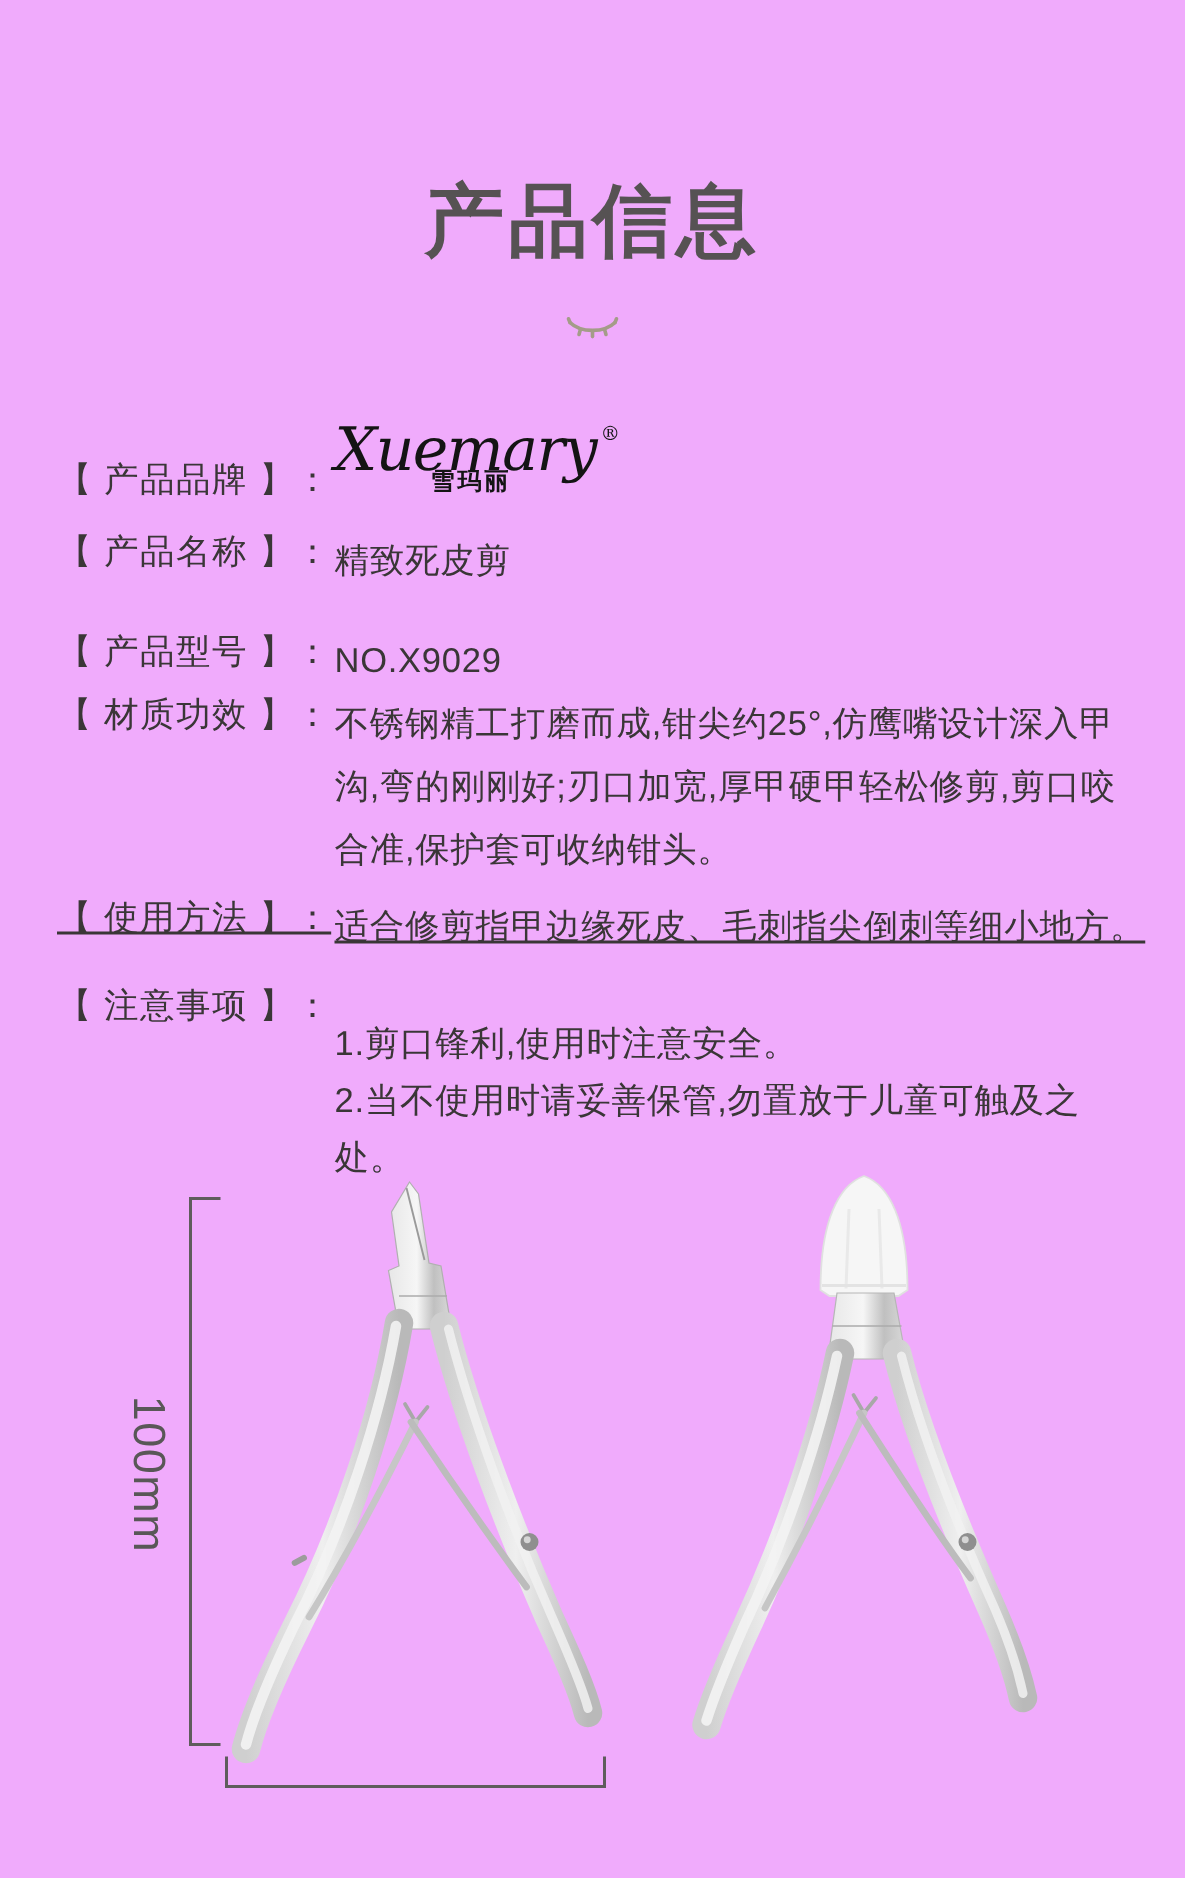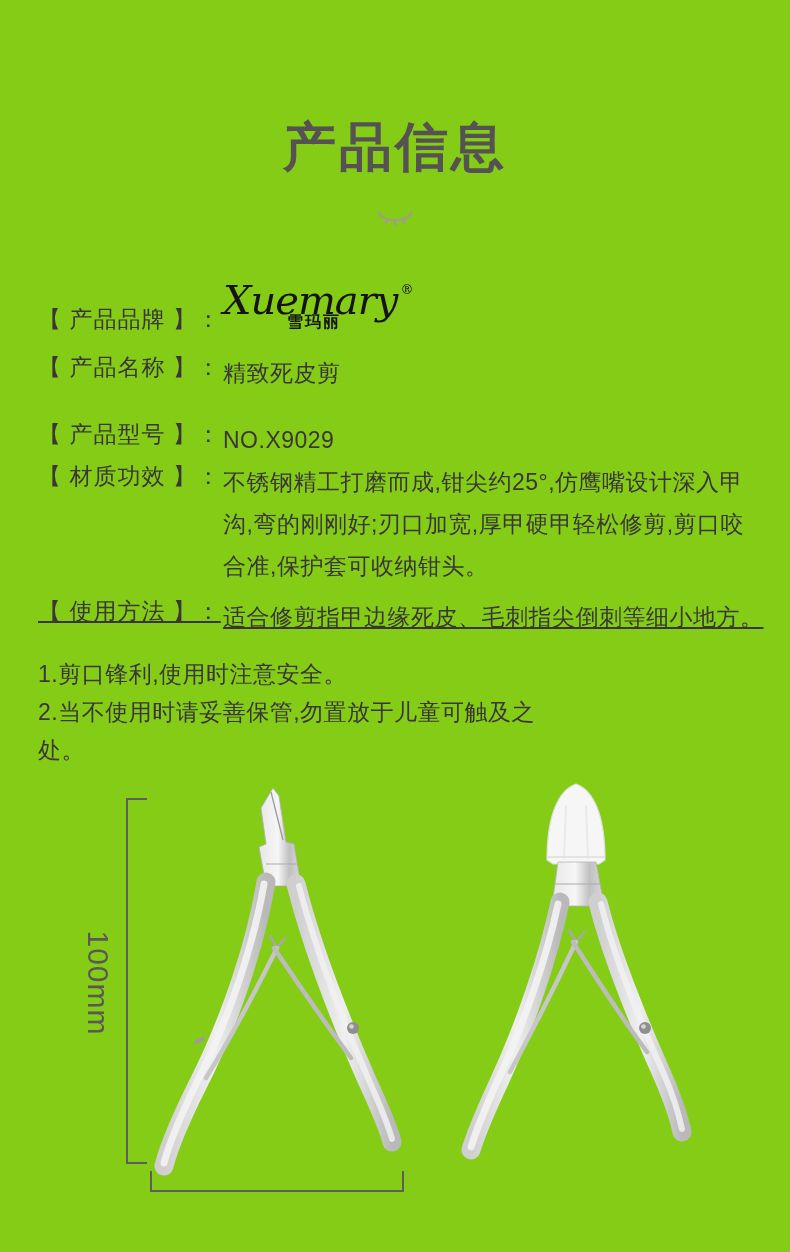--- a/index.html
+++ b/index.html
@@ -1,17 +1,17 @@
 <!DOCTYPE html>
 <html><head>
 <meta charset="utf-8">
 <style>
   html,body{margin:0;padding:0;background:#fff;}
   .page{
-    position:relative;width:790px;height:1252px;background:#84cc16;overflow:hidden;
+    position:relative;width:790px;height:1252px;background:#f0abfc;overflow:hidden;
     font-family:"Liberation Sans","DejaVu Sans",sans-serif;color:#3a3637;
   }
   
   .page-title{
     position:absolute;top:112px;left:0;width:790px;text-align:center;
     font-size:53px;font-weight:700;letter-spacing:3px;color:#565253;
   }
   .lash-wrap{position:absolute;top:209px;left:0;width:790px;text-align:center;}
   
   .info-row{position:absolute;left:38px;display:flex;align-items:flex-start;}
@@ -21,21 +21,21 @@
   .info-value{font-size:23px;line-height:42px;letter-spacing:0.5px;color:#3a3637;}
   .row-brand{top:268px;}
   .row-brand .info-label{margin-top:36px;}
   .row-name{top:352px;}
   .row-model{top:419px;}
   .row-material{top:461px;}
   .row-material .info-value{width:540px;}
   .row-usage{top:596px;text-decoration:underline;}
   .row-usage .info-value{white-space:nowrap;}
   .row-notes{top:655px;}
-  .row-notes .info-value{line-height:38px;width:540px;}
+  .row-notes .info-value{line-height:38px;width:540px;margin-top:21px;}
   
   .brand-logo{position:relative;margin-top:2px;}
   .brand-script{
     font-family:"DejaVu Serif","Liberation Serif",serif;font-style:italic;
     font-size:40px;color:#141414;letter-spacing:-1px;line-height:40px;
   }
   .brand-script .reg{font-size:13px;font-style:normal;vertical-align:20px;margin-left:3px;}
   .brand-cjk{
     font-size:16px;font-weight:700;color:#141414;letter-spacing:2px;
     margin:-9px 0 0 64px;line-height:22px;
@@ -105,20 +105,21 @@
     <div class="info-label">【 材质功效 】：</div>
     <div class="info-value">不锈钢精工打磨而成,钳尖约25°,仿鹰嘴设计深入甲沟,弯的刚刚好;刃口加宽,厚甲硬甲轻松修剪,剪口咬合准,保护套可收纳钳头。</div>
   </div>
 
   <div class="info-row row-usage">
     <div class="info-label">【 使用方法 】：</div>
     <div class="info-value">适合修剪指甲边缘死皮、毛刺指尖倒刺等细小地方。</div>
   </div>
 
   <div class="info-row row-notes">
+    <div class="info-label">【 注意事项 】：</div>
     <div class="info-value">
       <div>1.剪口锋利,使用时注意安全。</div>
       <div>2.当不使用时请妥善保管,勿置放于儿童可触及之处。</div>
     </div>
   </div>
 
   <svg class="photo photo-left" viewBox="0 0 280 410">
     <defs>
       <linearGradient id="mg" x1="0" y1="0" x2="1" y2="0">
         <stop offset="0" stop-color="#e7e7e7"></stop>

